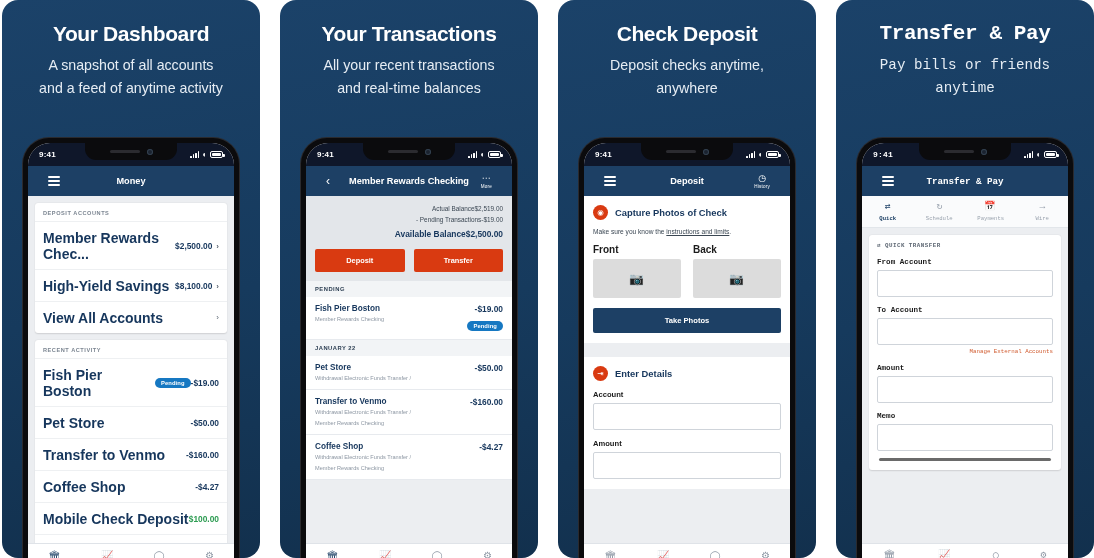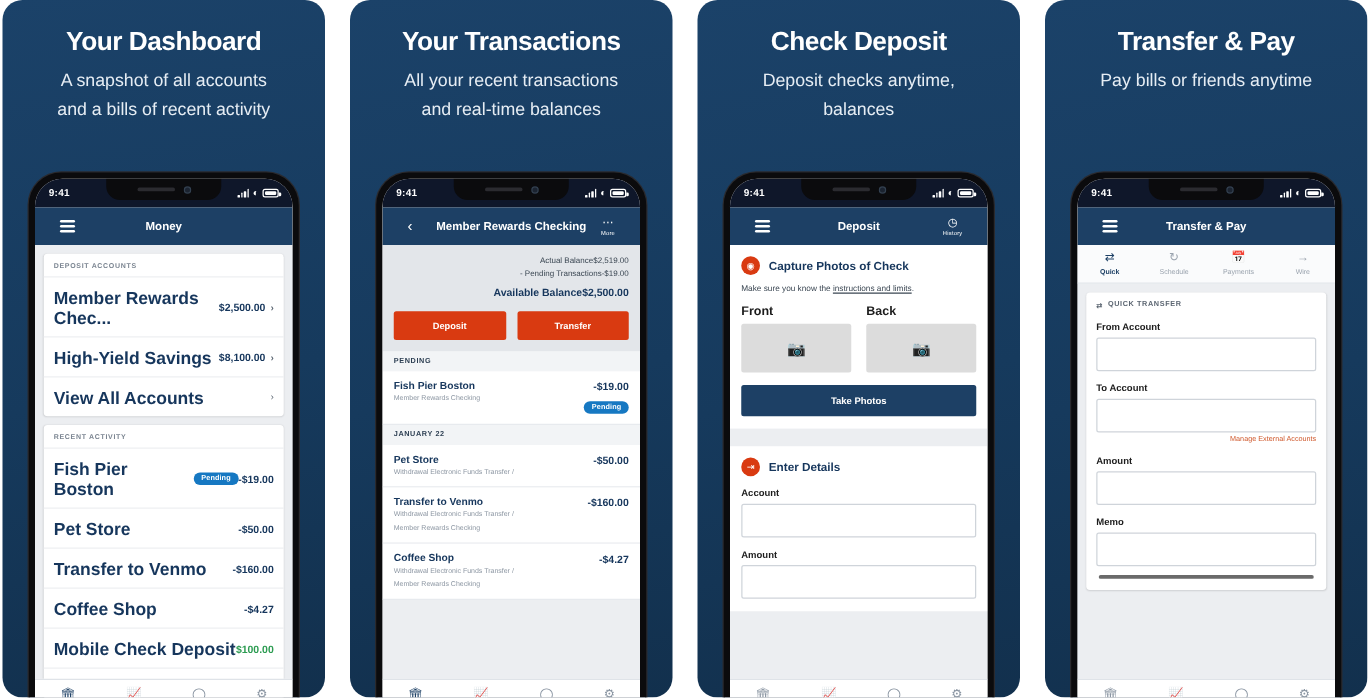--- a/index.html
+++ b/index.html
@@ -18,21 +18,21 @@
     position: relative;
     width: 258px;
     height: 558px;
     margin-right: 20px;
     background: linear-gradient(170deg, #1b4269 0%, #163a5d 55%, #12304d 100%);
     border-radius: 16px;
     overflow: hidden;
     flex: 0 0 258px;
   }
   .panel:first-child { margin-left: 2px; }
-  .panel:last-child { margin-right: 0; }
+  .panel:last-child { margin-right: 0; font-family: Liberation Mono, monospace; }
 
   .promo { padding: 22px 14px 0; text-align: center; }
   .promo-title {
     color: #ffffff;
     font-size: 21px;
     font-weight: bold;
     letter-spacing: -0.4px;
     line-height: 1.1;
   }
   .promo-sub {
@@ -211,21 +211,21 @@
 </head>
 <body>
 
 <div class="gallery">
 
   <div class="panel">
     <div class="promo">
       <div class="promo-title">Your Dashboard</div>
       <div class="promo-sub">
         <div>A snapshot of all accounts</div>
-        <div>and a bills of recent activity</div>
+        <div>and a feed of anytime activity</div>
       </div>
     </div>
 
     <div class="phone">
       <div class="screen">
         <div class="statusbar">
           <div class="st-time">9:41</div>
           <div class="notch">
             <span class="speaker"></span>
             <span class="cam"></span>
@@ -420,21 +420,21 @@
         </div>
       </div>
     </div>
   </div>
 
   <div class="panel">
     <div class="promo">
       <div class="promo-title">Check Deposit</div>
       <div class="promo-sub">
         <div>Deposit checks anytime,</div>
-        <div>balances</div>
+        <div>anywhere</div>
       </div>
     </div>
 
     <div class="phone">
       <div class="screen">
         <div class="statusbar">
           <div class="st-time">9:41</div>
           <div class="notch">
             <span class="speaker"></span>
             <span class="cam"></span>

